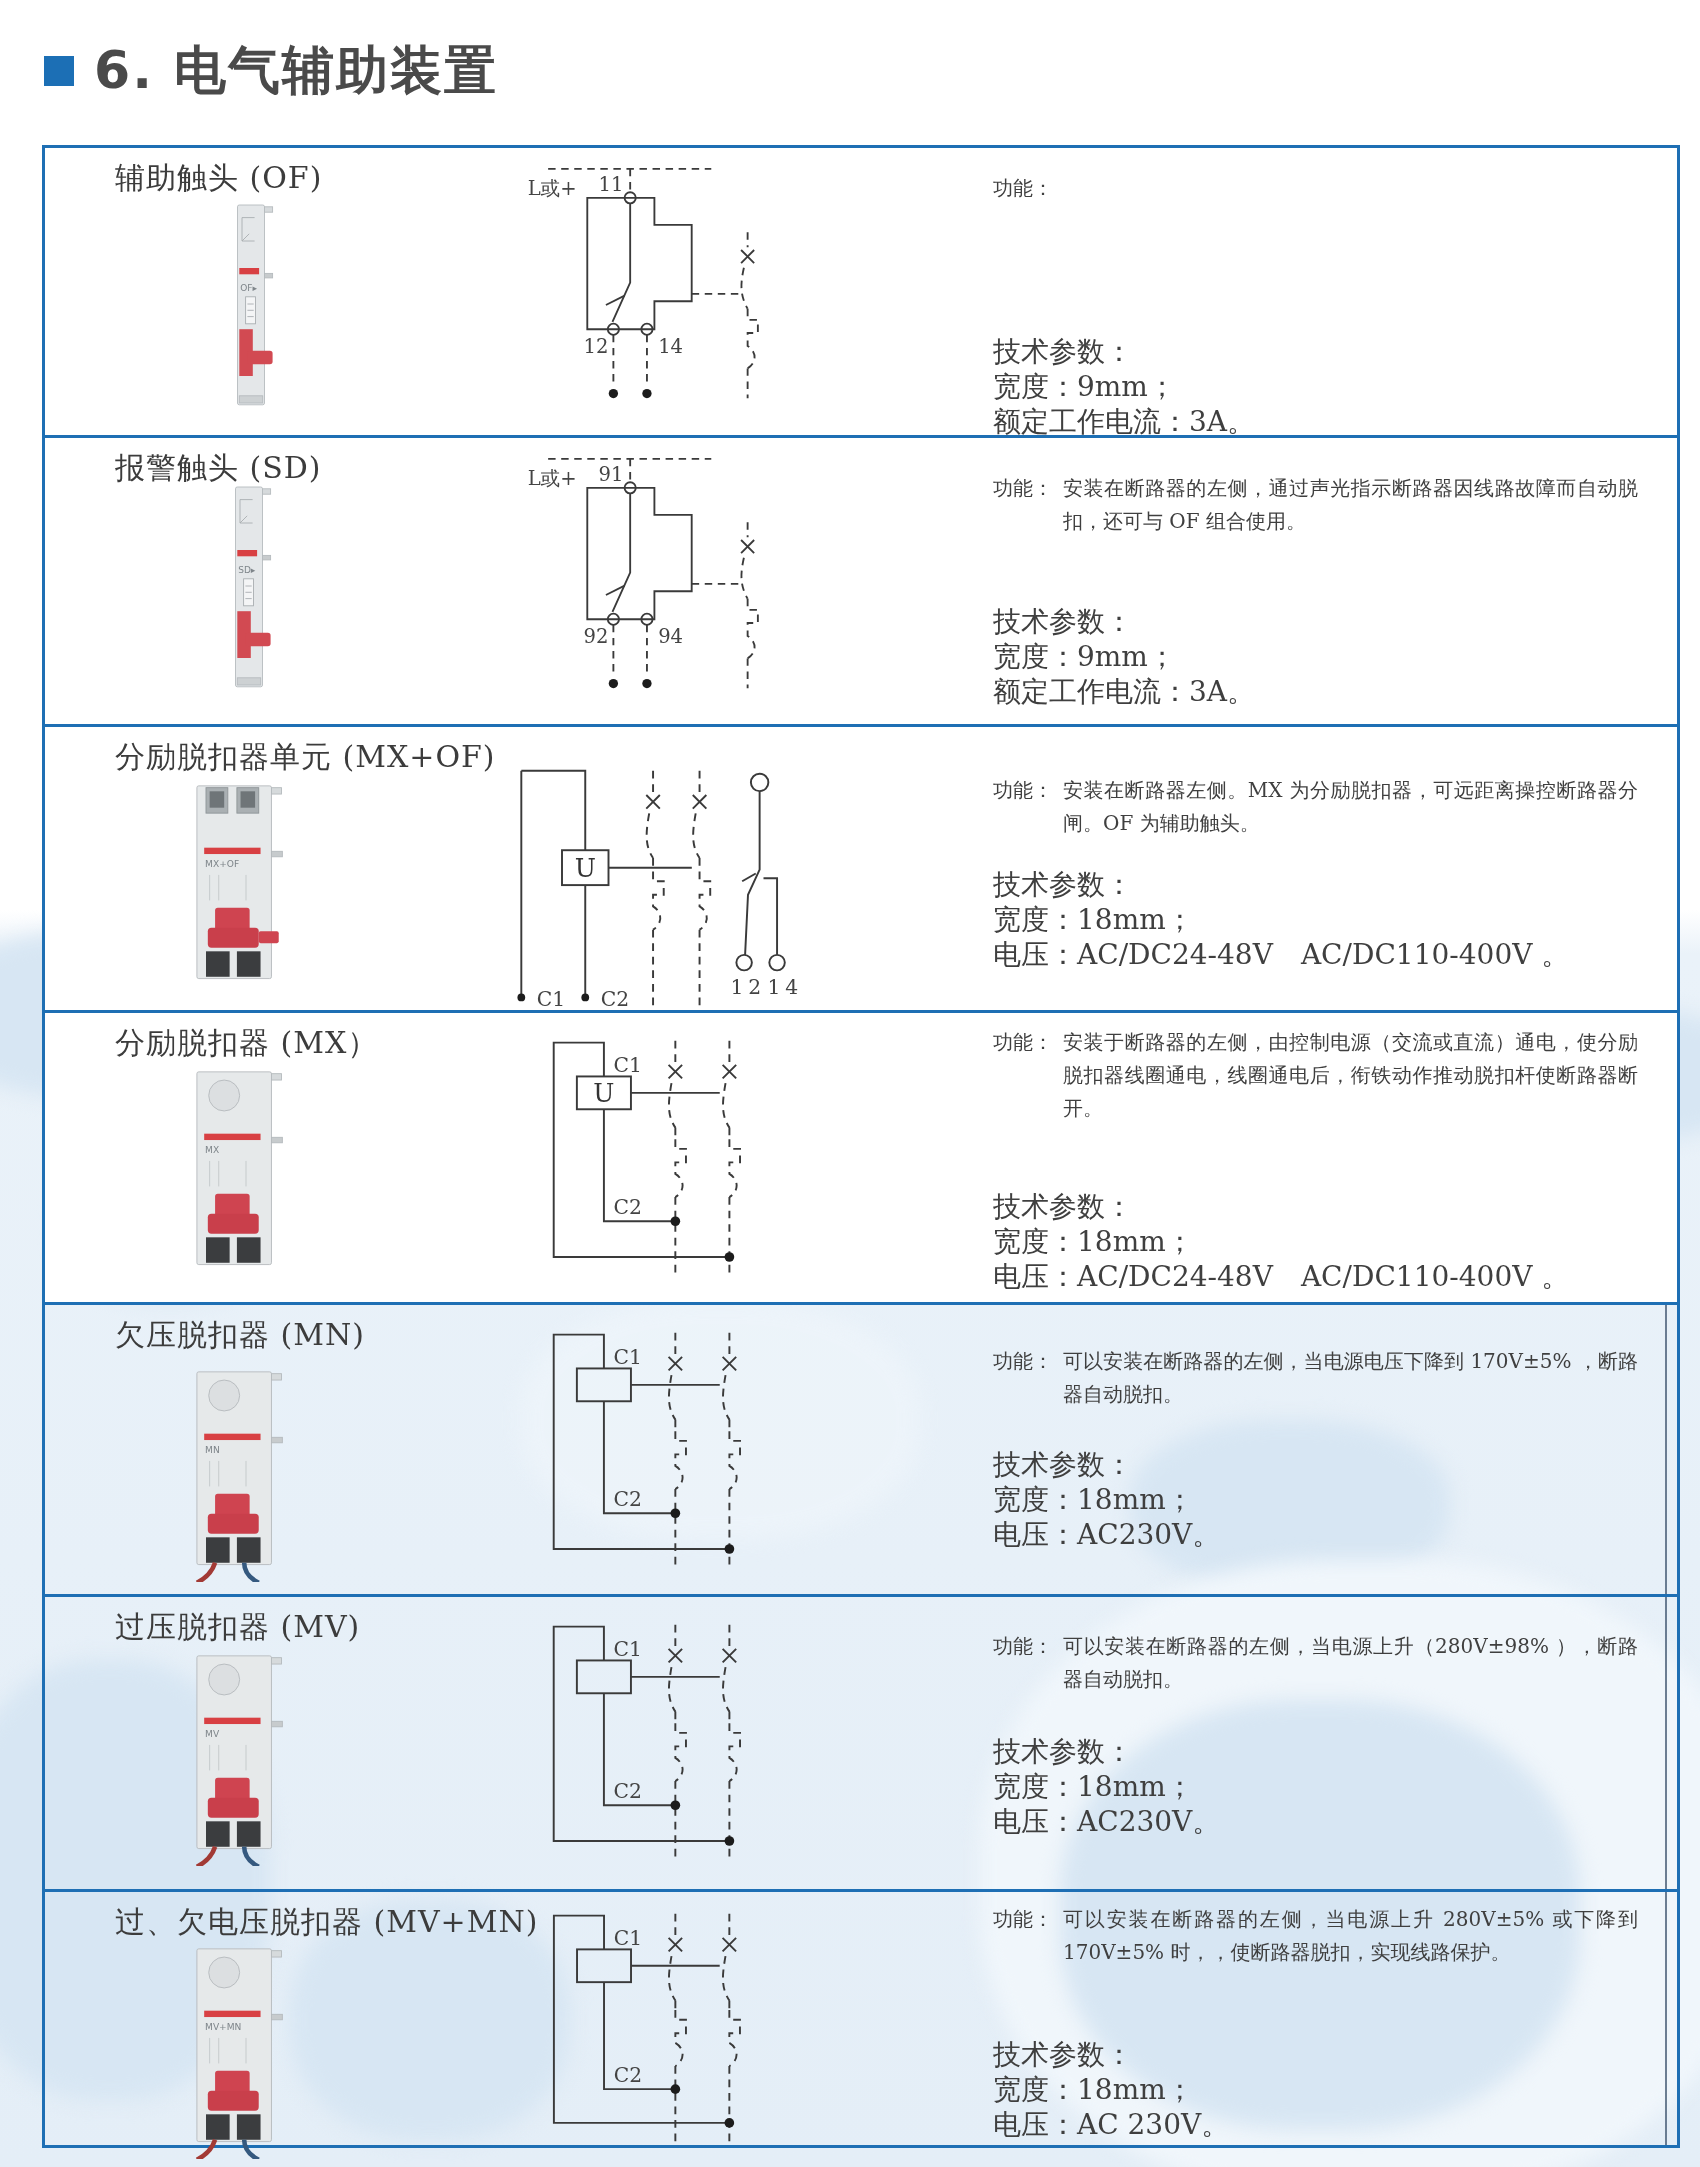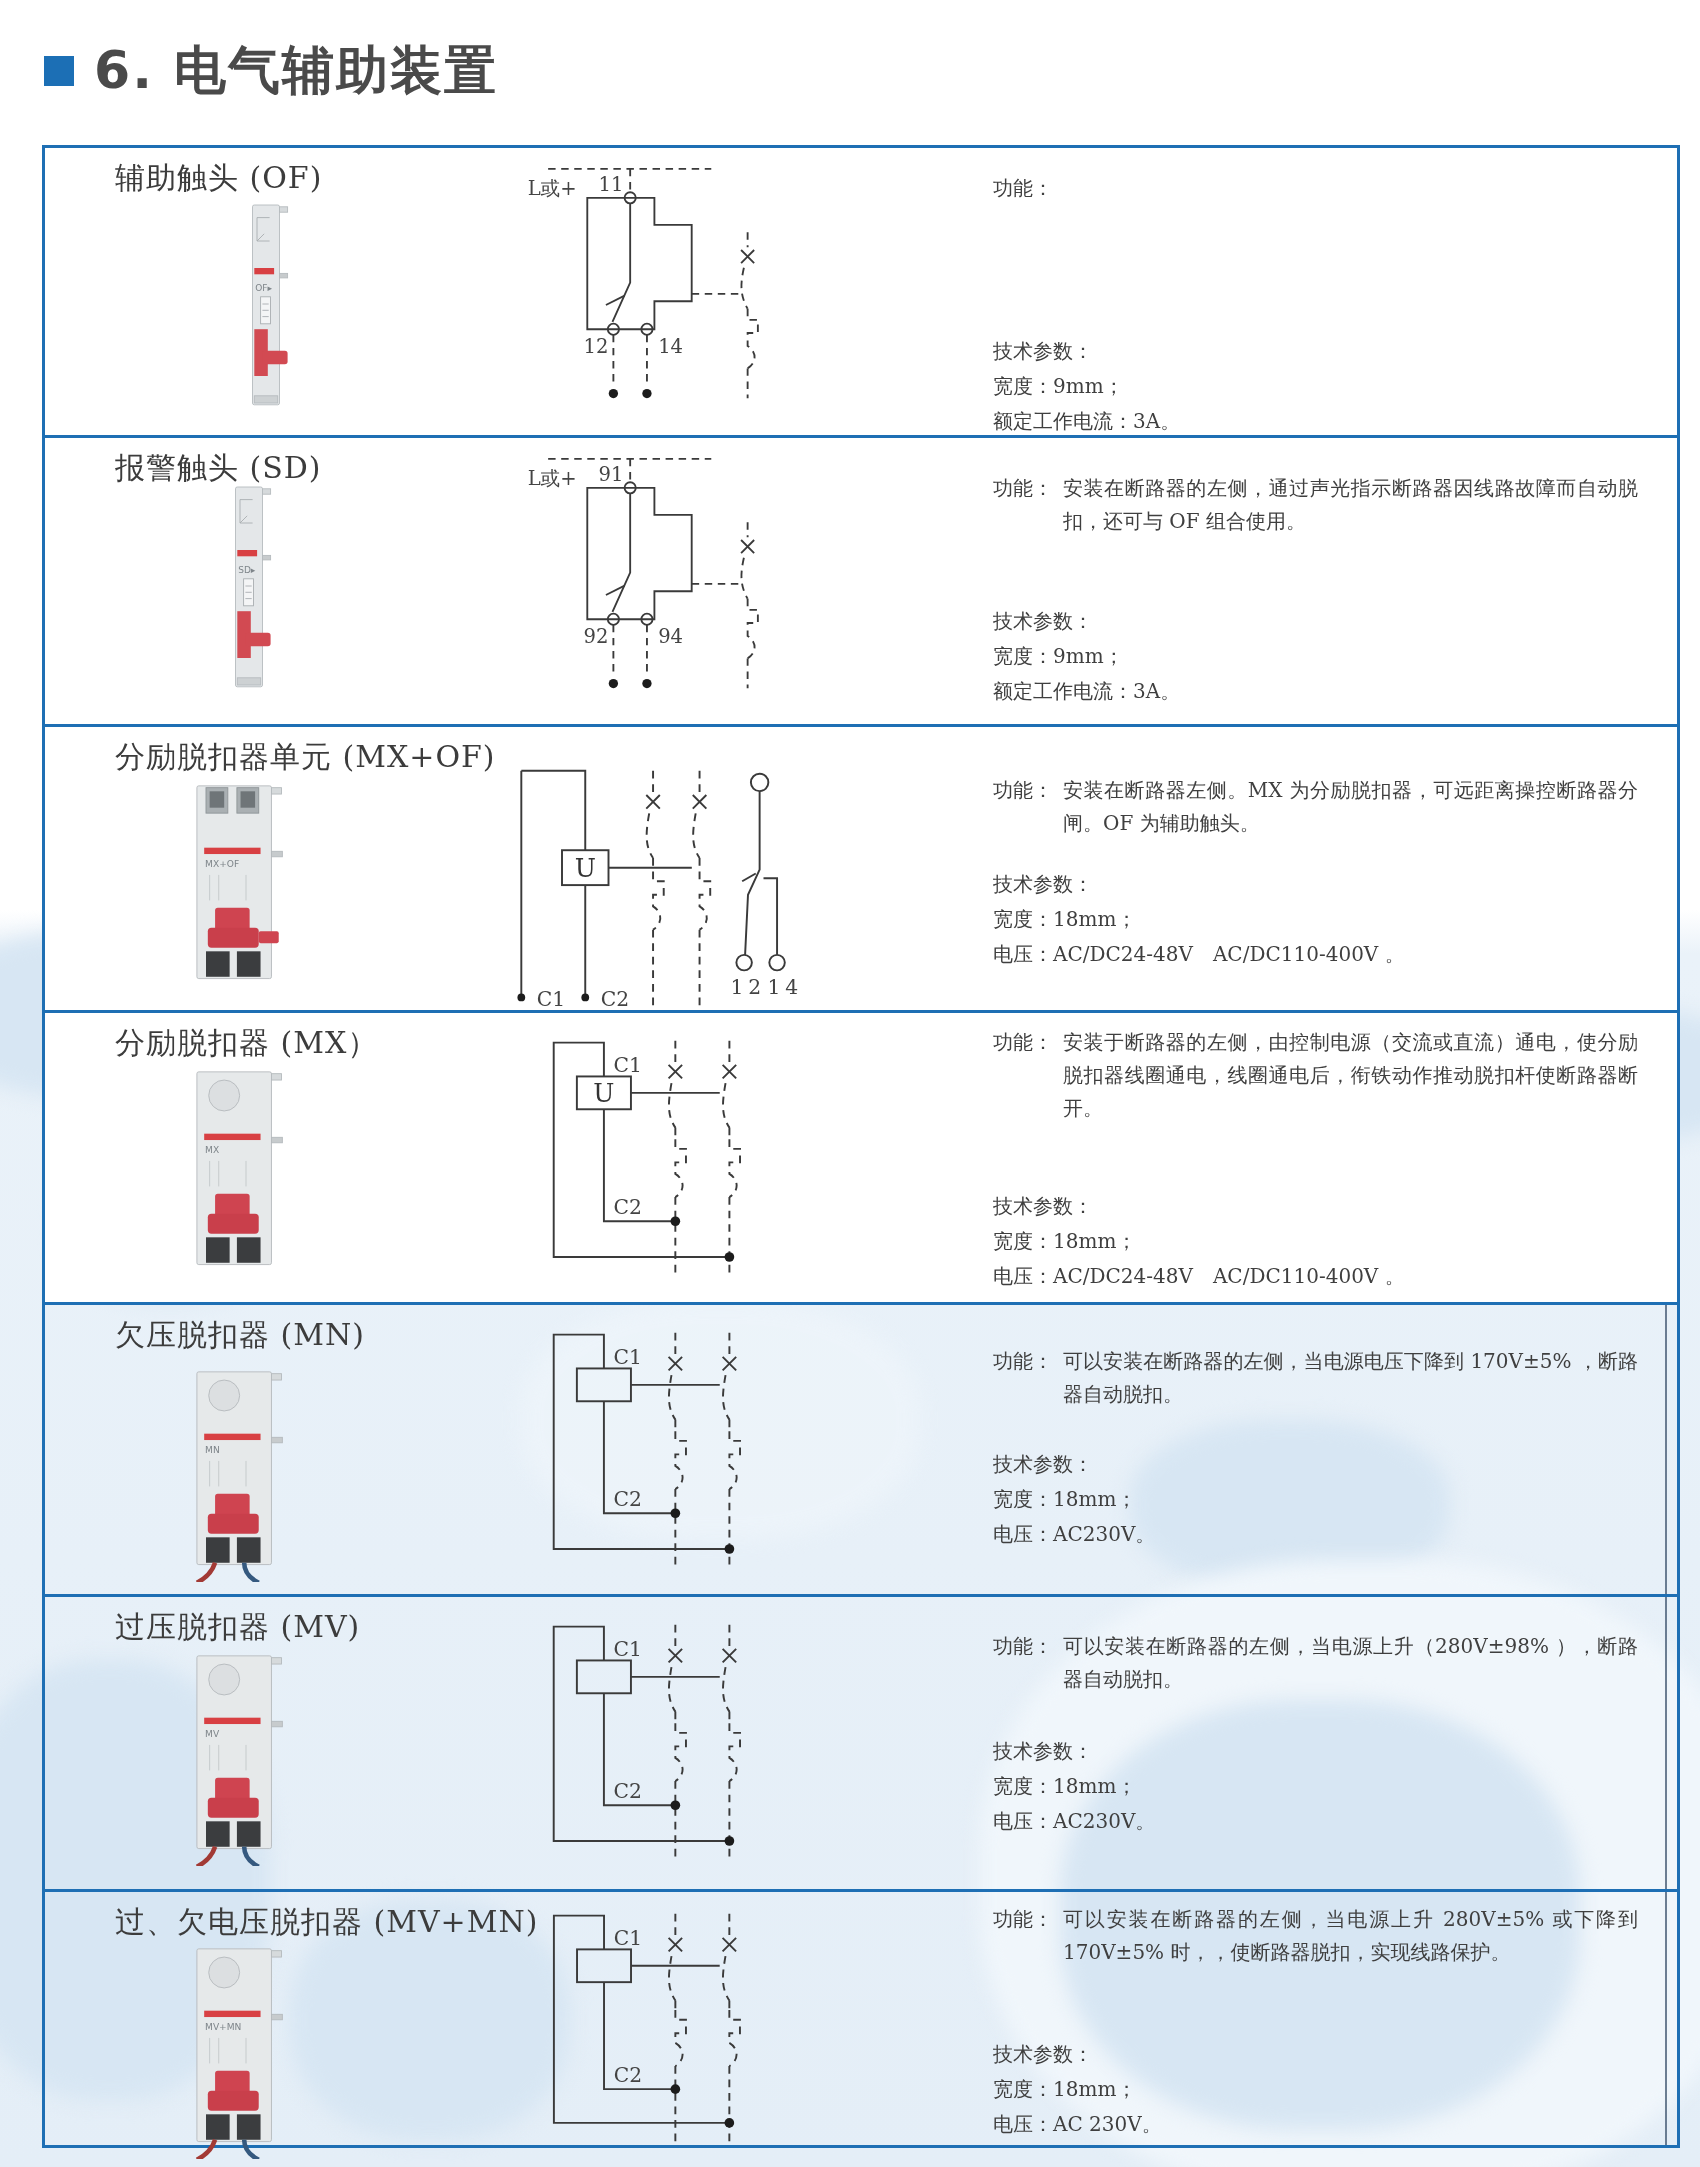--- a/index.html
+++ b/index.html
@@ -21,21 +21,21 @@
   .row:last-child{border-bottom:none;}
 
   .row-title{position:absolute;left:70px;top:10px;margin:0;font-size:30px;font-weight:400;
              color:#3c3c3c;letter-spacing:1px;}
   .photo{position:absolute;}
   .diagram{position:absolute;}
 
   .func{position:absolute;left:948px;display:flex;font-size:20px;color:#3f3f3f;line-height:33px;}
   .func .lbl{white-space:nowrap;margin-right:10px;}
   .func p{margin:0;width:575px;text-align:justify;}
-  .params{position:absolute;left:948px;font-size:20px;color:#3f3f3f;line-height:35px;}
+  .params{position:absolute;left:948px;font-size:28px;color:#3f3f3f;line-height:35px;}
 
   svg .s{stroke:#3a3a3a;stroke-width:2;fill:none;}
   svg .d{stroke:#3a3a3a;stroke-width:2;fill:none;stroke-dasharray:8 6;}
   svg .dot{fill:#1c1c1c;stroke:none;}
   svg .t{font-size:21px;fill:#444;font-family:"DejaVu Serif",serif;}
   svg .coil-t{font-size:26px;fill:#333;font-family:"DejaVu Serif",serif;}
   svg .tiny{font-size:10px;fill:#7e858a;font-family:"DejaVu Sans",sans-serif;}
   .wires{display:none;}
   .has-wires .wires{display:block;}
 </style>
@@ -58,21 +58,21 @@
   <div class="section-header">
     <div class="marker"></div>
     <div class="section-title">6. 电气辅助装置</div>
   </div>
 
   <div class="table">
     <div class="inner-right-line"></div>
 
     <section class="row" style="top:0;height:290px;">
       <h2 class="row-title">辅助触头 (OF)</h2>
-      <div class="photo" style="left:194px;top:48px;text-decoration:underline;">
+      <div class="photo" style="left:179px;top:48px;text-decoration:underline;">
         <svg width="54" height="216" viewBox="0 0 60 240">
           <rect x="15" y="10" width="30" height="222" rx="2" fill="#e4e7e9" stroke="#b6bbbe"></rect>
           <rect x="45" y="12" width="9" height="6" fill="#d6dadc" stroke="#b6bbbe"></rect>
           <path d="M20 24 H34 M20 24 V50 L28 42 M20 50 H34" stroke="#a9aeb1" fill="none" stroke-width="1"></path>
           <rect x="45" y="86" width="9" height="5" fill="#c7cbcd" stroke="#b6bbbe"></rect>
           <rect x="17" y="80" width="22" height="7" fill="#d84043"></rect>
           <text x="18" y="105" class="tiny">OF▸</text>
           <rect x="24" y="112" width="11" height="30" fill="#f4f5f6" stroke="#a9aeb1"></rect>
           <path d="M26 120 H33 M26 127 H33 M26 134 H33" stroke="#a9aeb1" stroke-width="1"></path>
           <rect x="17" y="148" width="15" height="52" fill="#d24a52"></rect>

